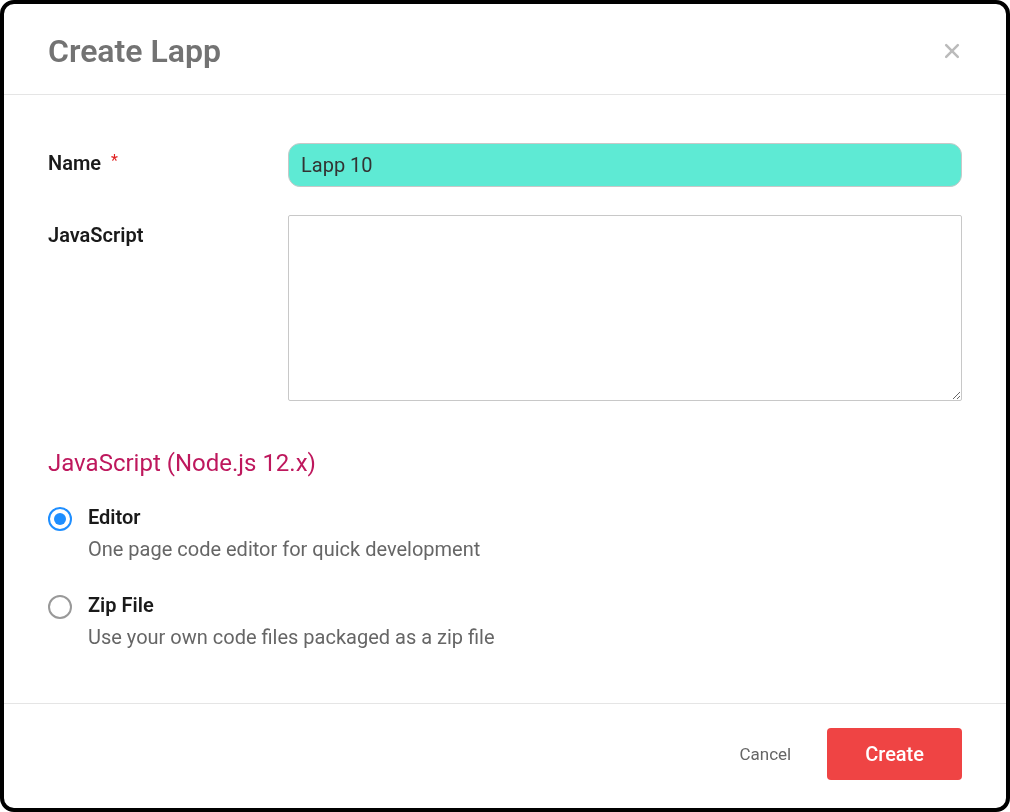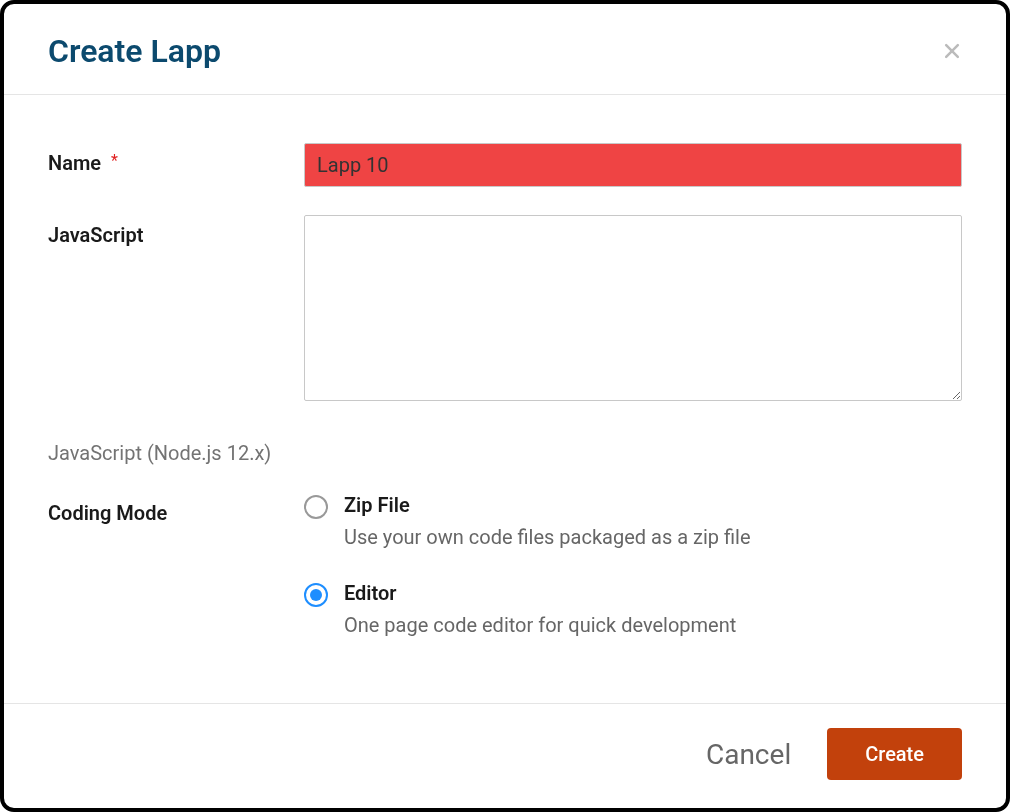--- a/index.html
+++ b/index.html
@@ -27,21 +27,21 @@
     .modal-header {
       display: flex;
       justify-content: space-between;
       align-items: center;
       padding: 28px 44px 24px 44px;
       border-bottom: 1px solid #e5e5e5;
     }
     .modal-title {
       font-size: 32px;
       font-weight: 600;
-      color: #0c4a6e;
+      color: #737373;
       text-align: right;
     }
     .close-icon {
       width: 20px;
       height: 20px;
       cursor: pointer;
       color: #bbb;
       display: flex;
       align-items: center;
       justify-content: center;
@@ -51,21 +51,20 @@
       height: 20px;
     }
     .modal-body {
       flex: 1;
       padding: 48px 44px 20px 44px;
     }
     .form-row {
       display: flex;
       align-items: flex-start;
       margin-bottom: 28px;
-      gap: 16px;
     }
     .form-label {
       width: 240px;
       font-size: 20px;
       font-weight: 600;
       color: #1a1a1a;
       padding-top: 8px;
     }
     .required-mark {
       color: #e02020;
@@ -77,40 +76,41 @@
     .form-control {
       flex: 1;
     }
     .text-input {
       width: 100%;
       height: 44px;
       padding: 8px 12px;
       font-size: 20px;
       color: #333;
       border: 1px solid #c8c8c8;
-      border-radius: 2px;
-      background: #ef4444;
+      border-radius: 12px;
+      background: #5eead4;
       font-family: inherit;
     }
     .textarea-input {
       width: 100%;
       height: 186px;
       padding: 8px 12px;
       font-size: 20px;
       color: #333;
       border: 1px solid #c8c8c8;
       border-radius: 2px;
       background: #fff;
       resize: both;
       font-family: inherit;
     }
     .runtime-value {
-      font-size: 20px;
-      color: #737373;
+      font-size: 24px;
+      color: #be185d;
       padding-top: 8px;
+      margin-top: 8px;
     }
     .radio-group {
       flex: 1;
     }
     .radio-option {
       margin-bottom: 32px;
       display: flex;
       align-items: flex-start;
     }
     .radio-option:last-child {
@@ -161,32 +161,32 @@
     }
     .modal-footer {
       display: flex;
       justify-content: flex-end;
       align-items: center;
       padding: 24px 44px 28px 44px;
       border-top: 1px solid #e5e5e5;
       gap: 36px;
     }
     .cancel-btn {
-      font-size: 28px;
+      font-size: 17px;
       color: #666;
       background: none;
       border: none;
       cursor: pointer;
       font-family: inherit;
     }
     .create-btn {
       font-size: 20px;
       font-weight: 500;
       color: #fff;
-      background: #c2410c;
+      background: #ef4444;
       border: none;
       border-radius: 4px;
       padding: 14px 38px;
       cursor: pointer;
       font-family: inherit;
     }
   </style>
 </head>
 <body>
 
@@ -216,36 +216,35 @@
       <div class="form-control">
         <textarea class="textarea-input" style=""></textarea>
       </div>
     </div>
 
     <div class="form-row">
       <div class="form-control runtime-value">JavaScript (Node.js 12.x)</div>
     </div>
 
     <div class="form-row">
-      <div class="form-label">Coding Mode</div>
       <div class="radio-group">
+        <div class="radio-option">
+          <div class="radio-circle selected"></div>
+          <div class="radio-content">
+            <div class="radio-label">Editor</div>
+            <div class="radio-description">One page code editor for quick development</div>
+          </div>
+        </div>
         <div class="radio-option">
           <div class="radio-circle unselected"></div>
           <div class="radio-content">
             <div class="radio-label">Zip File</div>
             <div class="radio-description">Use your own code files packaged as a zip file</div>
           </div>
         </div>
-        <div class="radio-option">
-          <div class="radio-circle selected"></div>
-          <div class="radio-content">
-            <div class="radio-label">Editor</div>
-            <div class="radio-description">One page code editor for quick development</div>
-          </div>
-        </div>
       </div>
     </div>
   </div>
 
   <div class="modal-footer">
     <button class="cancel-btn">Cancel</button>
     <button class="create-btn">Create</button>
   </div>
 </div>
 

